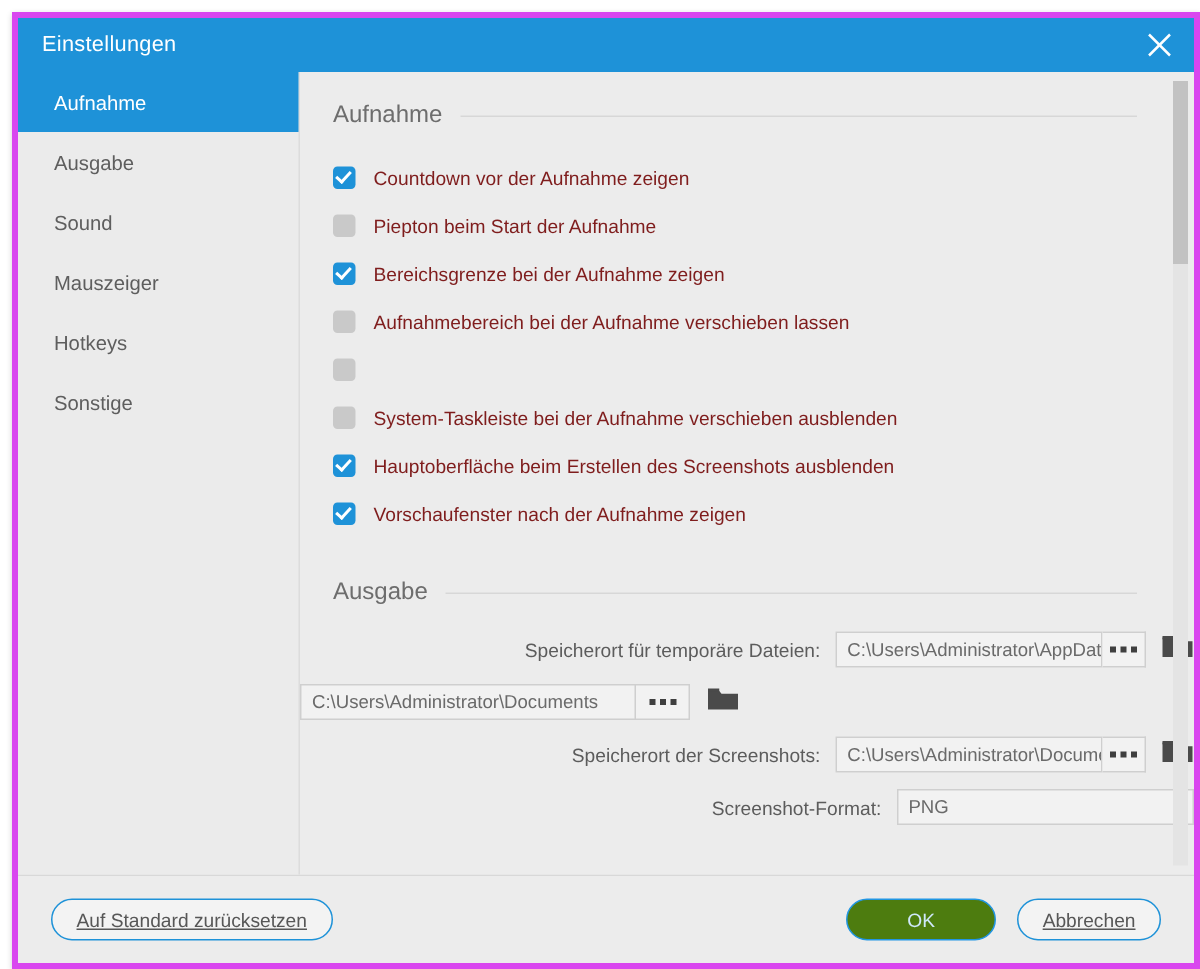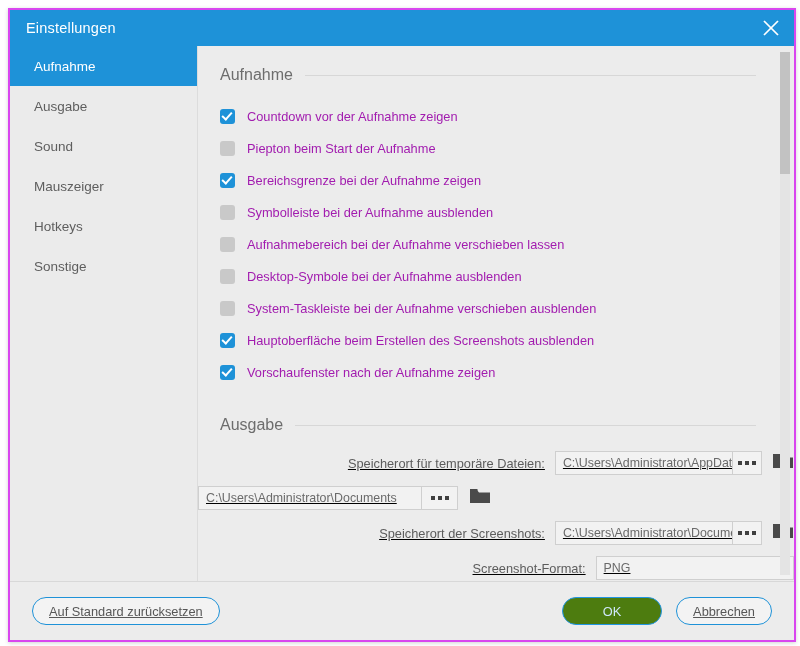--- a/index.html
+++ b/index.html
@@ -7,21 +7,21 @@
     width: 800px; height: 646px;
     background: #ffffff;
     font-family: "Liberation Sans", sans-serif;
     overflow: hidden;
   }
   .window {
     position: absolute;
     left: 8px; top: 8px;
     width: 784px; height: 630px;
     background: #ececec;
-    border: 2px solid #d946ef;
+    border: 4px solid #d946ef;
     box-shadow: 0 1px 4px rgba(0,0,0,0.18);
     display: flex; flex-direction: column;
     overflow: hidden;
   }
   
   .titlebar {
     height: 36px; min-height: 36px;
     background: #1e92d8;
     display: flex; align-items: center;
     justify-content: space-between;
@@ -116,25 +116,25 @@
     content: "";
     position: absolute;
     left: 4px; top: 1.5px;
     width: 4px; height: 8px;
     border: solid #ffffff;
     border-width: 0 2px 2px 0;
     transform: rotate(42deg);
   }
   .check-label {
     font-size: 12.8px;
-    color: #a21caf;
+    color: #7f1d1d;
     white-space: nowrap;
   }
   .out-section { margin-top: 26px; }
-  .field-rows { margin-top: 14px; text-decoration: underline; }
+  .field-rows { margin-top: 14px; }
   .field-row {
     height: 30px;
     display: flex; align-items: center;
     margin-bottom: 5px;
   }
   .field-label {
     width: 450px;
     text-align: right;
     padding-right: 10px;
     font-size: 12.8px;
@@ -285,29 +285,24 @@
           <div class="check-row">
             <span class="cb"></span>
             <span class="check-label">Piepton beim Start der Aufnahme</span>
           </div>
           <div class="check-row">
             <span class="cb on"></span>
             <span class="check-label">Bereichsgrenze bei der Aufnahme zeigen</span>
           </div>
           <div class="check-row">
             <span class="cb"></span>
-            <span class="check-label">Symbolleiste bei der Aufnahme ausblenden</span>
+            <span class="check-label">Aufnahmebereich bei der Aufnahme verschieben lassen</span>
           </div>
           <div class="check-row">
             <span class="cb"></span>
-            <span class="check-label">Aufnahmebereich bei der Aufnahme verschieben lassen</span>
-          </div>
-          <div class="check-row">
-            <span class="cb"></span>
-            <span class="check-label">Desktop-Symbole bei der Aufnahme ausblenden</span>
           </div>
           <div class="check-row">
             <span class="cb"></span>
             <span class="check-label">System-Taskleiste bei der Aufnahme verschieben ausblenden</span>
           </div>
           <div class="check-row">
             <span class="cb on"></span>
             <span class="check-label">Hauptoberfläche beim Erstellen des Screenshots ausblenden</span>
           </div>
           <div class="check-row">

